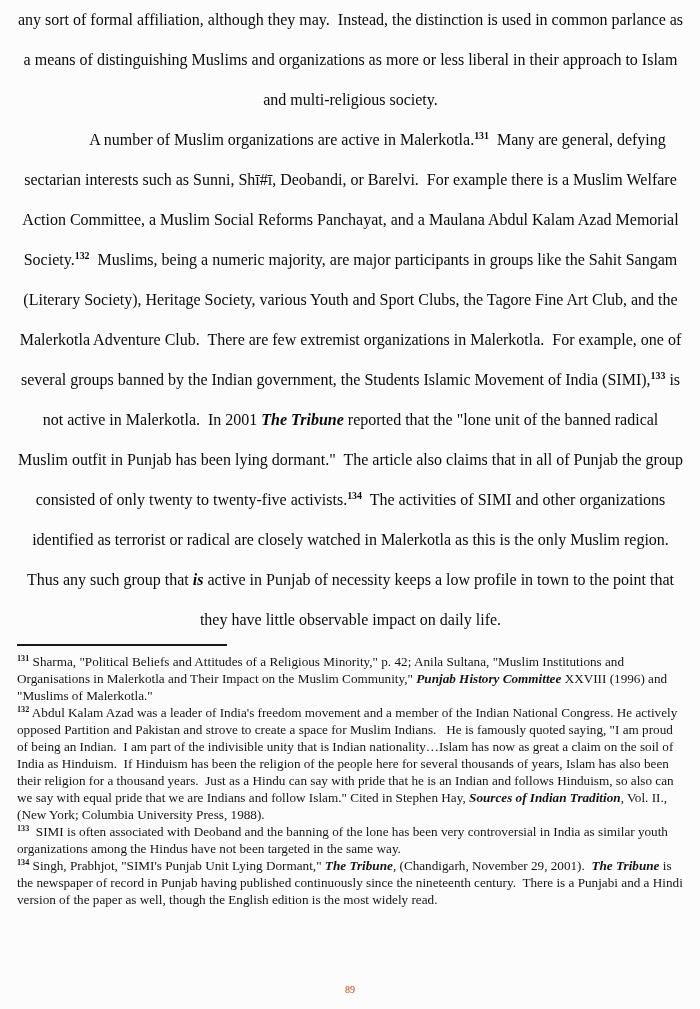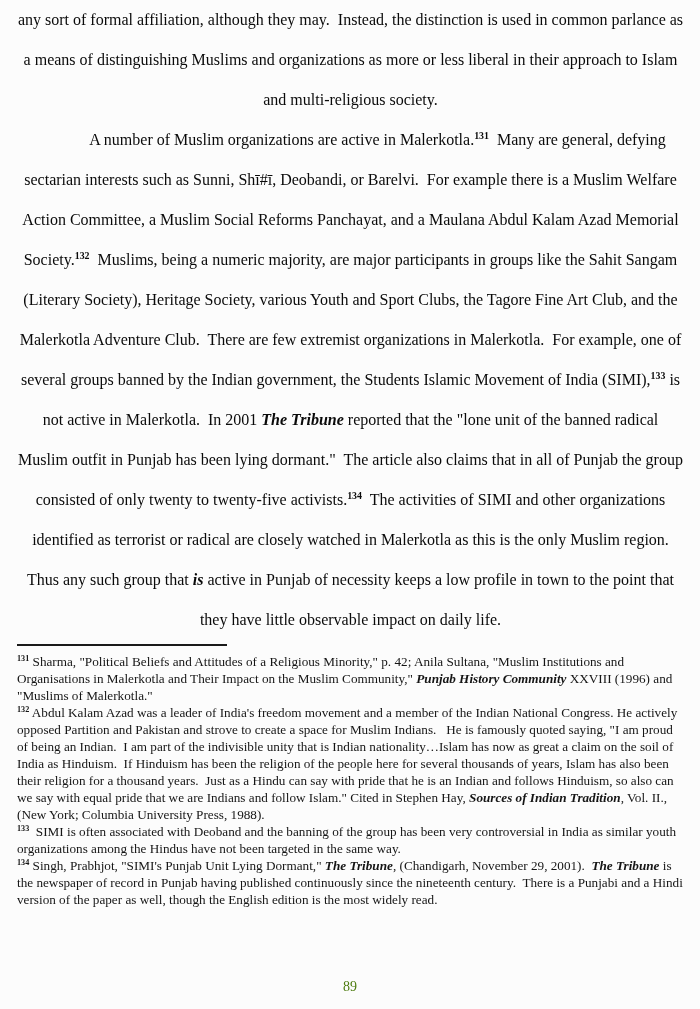--- a/index.html
+++ b/index.html
@@ -52,40 +52,40 @@
   .footnotes p {
     margin: 0;
     white-space: pre-wrap;
   }
   .page-number {
     position: absolute;
     left: 0;
     right: 0;
     bottom: 14px;
     text-align: center;
-    font-size: 14px;
-    color: #4d7c0f;
+    font-size: 10px;
+    color: #c2410c;
   }
 </style>
 </head>
 <body>
 
 <div class="page">
   <div class="content">
 
     <main class="body-text">
       <p><span>any sort of formal affiliation, although they may.  Instead, the distinction is used in common parlance as a means of distinguishing Muslims and organizations as more or less liberal in their approach to Islam and multi-religious society.</span></p>
       <p class="indent"><span>A number of Muslim organizations are active in Malerkotla.</span><sup>131</sup><span>  Many are general, defying sectarian interests such as Sunni, Shī#ī, Deobandi, or Barelvi.  For example there is a Muslim Welfare Action Committee, a Muslim Social Reforms Panchayat, and a Maulana Abdul Kalam Azad Memorial Society.</span><sup>132</sup><span>  Muslims, being a numeric majority, are major participants in groups like the Sahit Sangam (Literary Society), Heritage Society, various Youth and Sport Clubs, the Tagore Fine Art Club, and the Malerkotla Adventure Club.  There are few extremist organizations in Malerkotla.  For example, one of several groups banned by the Indian government, the Students Islamic Movement of India (SIMI),</span><sup>133</sup><span> is not active in Malerkotla.  In 2001 </span><span class="it">The Tribune</span><span> reported that the "lone unit of the banned radical Muslim outfit in Punjab has been lying dormant."  The article also claims that in all of Punjab the group consisted of only twenty to twenty-five activists.</span><sup>134</sup><span>  The activities of SIMI and other organizations identified as terrorist or radical are closely watched in Malerkotla as this is the only Muslim region.  Thus any such group that </span><span class="it">is</span><span> active in Punjab of necessity keeps a low profile in town to the point that they have little observable impact on daily life.</span></p>
     </main>
 
     <hr class="fn-rule">
 
     <section class="footnotes">
-      <p><sup>131</sup><span> Sharma, "Political Beliefs and Attitudes of a Religious Minority," p. 42; Anila Sultana, "Muslim Institutions and Organisations in Malerkotla and Their Impact on the Muslim Community," </span><span class="it">Punjab History Community</span><span> XXVIII (1996) and "Muslims of Malerkotla."</span></p>
+      <p><sup>131</sup><span> Sharma, "Political Beliefs and Attitudes of a Religious Minority," p. 42; Anila Sultana, "Muslim Institutions and Organisations in Malerkotla and Their Impact on the Muslim Community," </span><span class="it">Punjab History Committee</span><span> XXVIII (1996) and "Muslims of Malerkotla."</span></p>
       <p><sup>132</sup><span> Abdul Kalam Azad was a leader of India's freedom movement and a member of the Indian National Congress. He actively opposed Partition and Pakistan and strove to create a space for Muslim Indians.   He is famously quoted saying, "I am proud of being an Indian.  I am part of the indivisible unity that is Indian nationality…Islam has now as great a claim on the soil of India as Hinduism.  If Hinduism has been the religion of the people here for several thousands of years, Islam has also been their religion for a thousand years.  Just as a Hindu can say with pride that he is an Indian and follows Hinduism, so also can we say with equal pride that we are Indians and follow Islam." Cited in Stephen Hay, </span><span class="it">Sources of Indian Tradition</span><span>, Vol. II., (New York; Columbia University Press, 1988).</span></p>
-      <p><sup>133</sup><span>  SIMI is often associated with Deoband and the banning of the group has been very controversial in India as similar youth organizations among the Hindus have not been targeted in the same way.</span></p>
+      <p><sup>133</sup><span>  SIMI is often associated with Deoband and the banning of the lone has been very controversial in India as similar youth organizations among the Hindus have not been targeted in the same way.</span></p>
       <p><sup>134</sup><span> Singh, Prabhjot, "SIMI's Punjab Unit Lying Dormant," </span><span class="it">The Tribune</span><span>, (Chandigarh, November 29, 2001).  </span><span class="it">The Tribune</span><span> is the newspaper of record in Punjab having published continuously since the nineteenth century.  There is a Punjabi and a Hindi version of the paper as well, though the English edition is the most widely read.</span></p>
     </section>
 
   </div>
 
   <footer class="page-number">89</footer>
 </div>
 
 </body></html>

